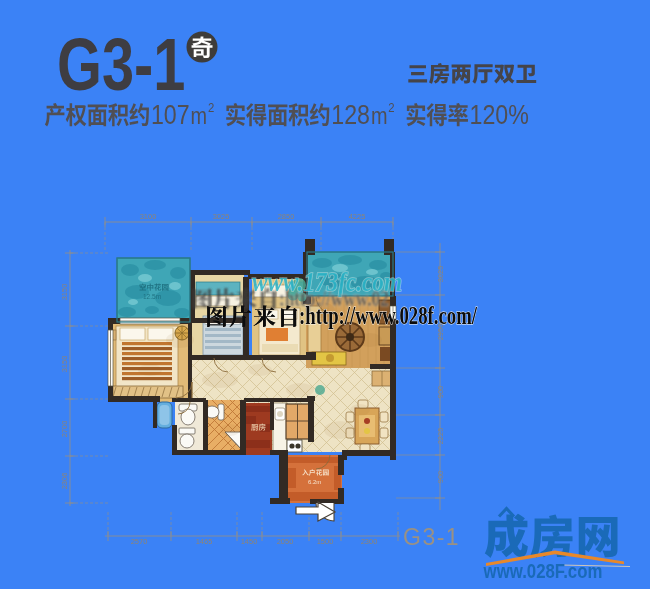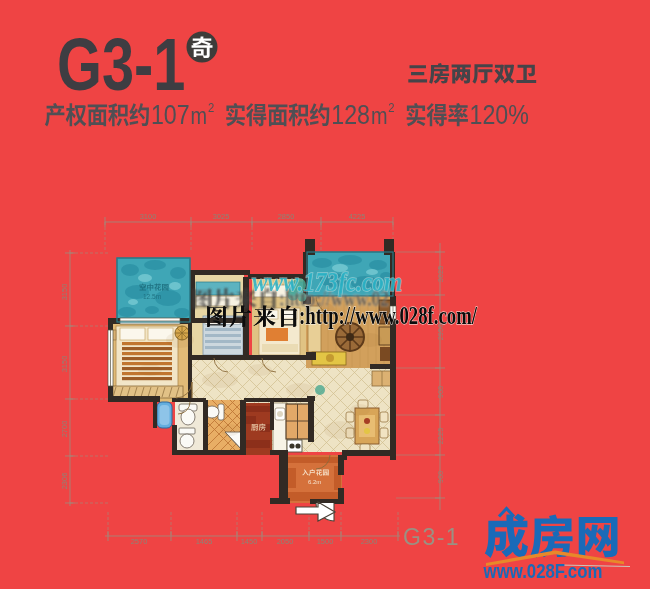--- a/index.html
+++ b/index.html
@@ -1,14 +1,14 @@
 <!DOCTYPE html>
 <html><head><meta charset="utf-8"><style>
 html,body{margin:0;padding:0;background:#ffffff;}
-.page{position:relative;width:650px;height:589px;background:#ef4444;overflow:hidden;}
+.page{position:relative;width:650px;height:589px;background:#3b82f6;overflow:hidden;}
 </style></head>
 <body>
 <div class="page">
 <svg width="650" height="589" viewBox="0 0 650 589">
 <defs>
         <filter id="blur1" x="-20%" y="-20%" width="140%" height="140%">
           <feGaussianBlur stdDeviation="0.9"></feGaussianBlur>
         </filter>
       </defs>
 

